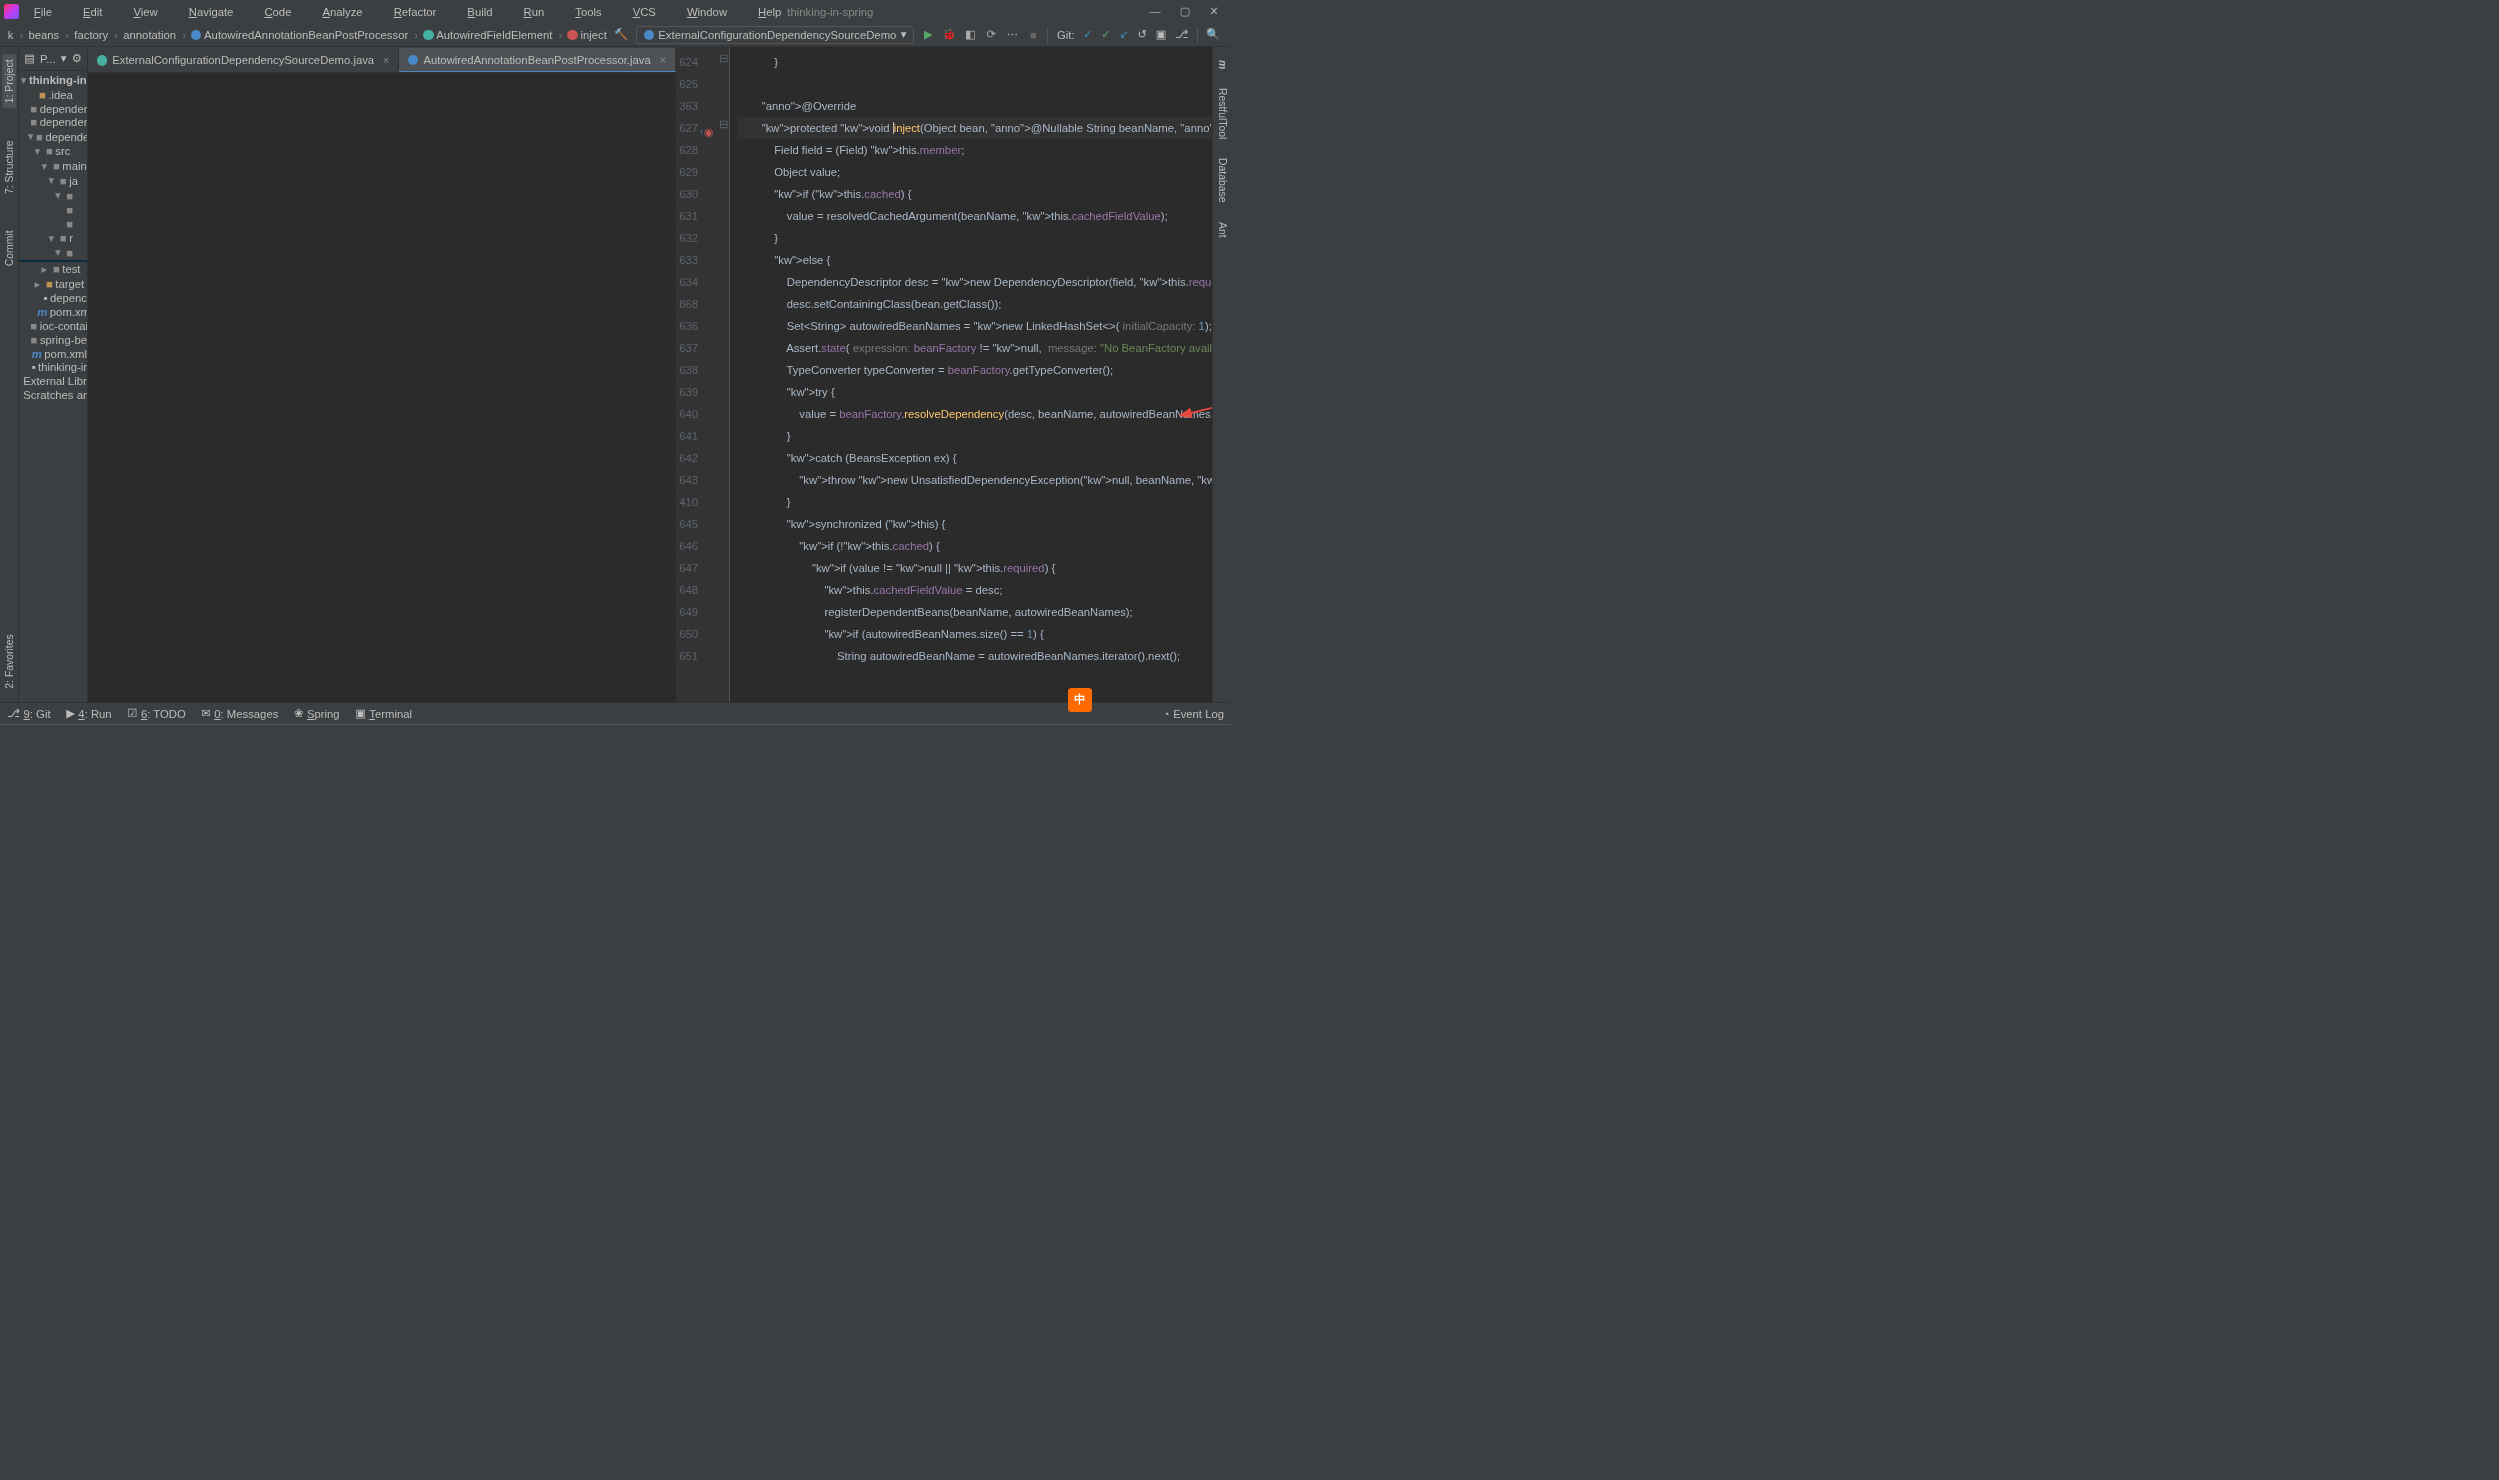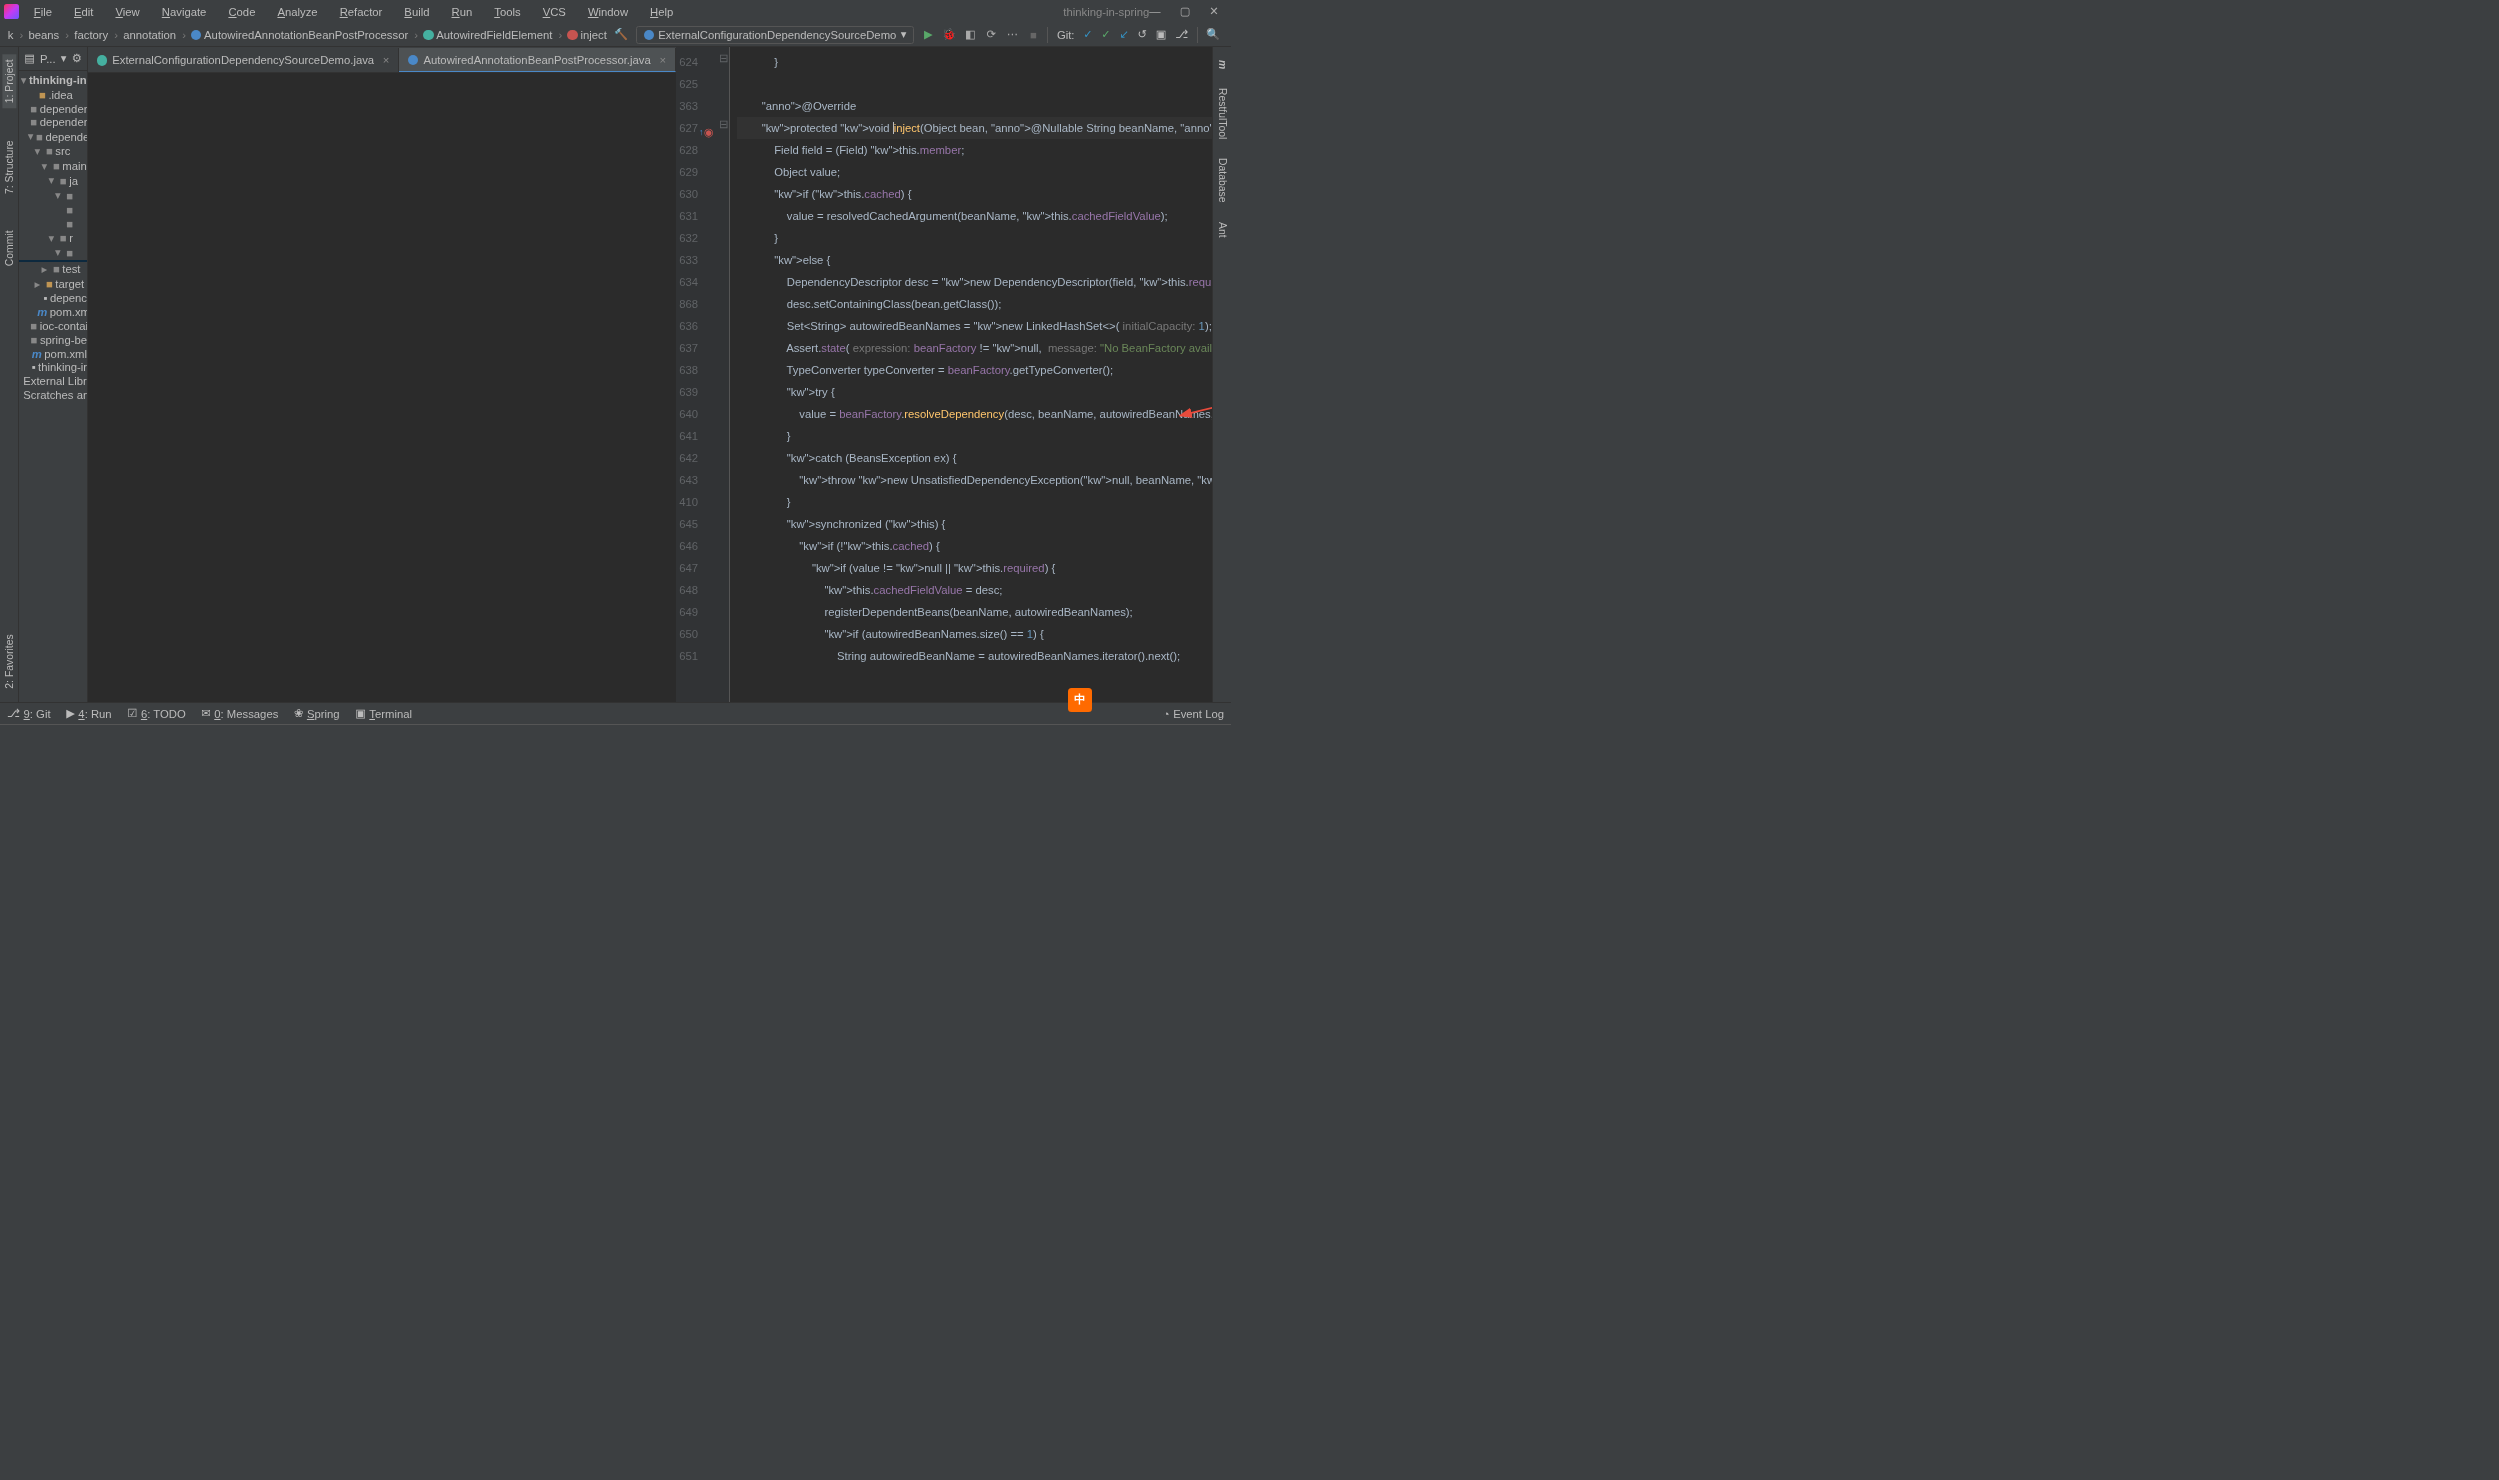--- a/index.html
+++ b/index.html
@@ -1,22 +1,22 @@
 <!DOCTYPE html>
 <html><head>
 <meta charset="utf-8">
 <style>
 *{margin:0;padding:0;box-sizing:border-box;font-family:"Segoe UI",Arial,sans-serif;font-size:11.3px;user-select:none}
 body{background:#3c3f41;color:#bbb;overflow:hidden;width:1231px;height:729px;position:relative}
 .titlebar{height:23.4px;background:#3c3f41;display:flex;align-items:center;padding:0 3.5px}
 .app-icon{width:15.6px;height:15.6px;background:linear-gradient(135deg,#fe315d,#c63af2,#6b57ff);border-radius:2.6px;margin-right:8.7px}
-.menu{display:flex;gap:10px}
+.menu{display:flex;gap:19px}
 .menu .item{padding:2.6px 6px;color:#bbb;cursor:pointer}
 .menu .ul{text-decoration:underline}
-.title-center{flex:1;text-align:right;color:#888}
+.title-center{flex:1;text-align:left;color:#888}
 .win-controls{display:flex;gap:19px;padding-right:8.7px;color:#aaa}
 .win-controls span{cursor:pointer}
 .navbar{height:24px;background:#3c3f41;border-bottom:0.9px solid #323232;display:flex;align-items:center;padding:0 5.2px;gap:1.7px}
 .crumb{color:#bbb;padding:0.9px 2.6px;display:flex;align-items:center;gap:2.6px}
 .crumb.sep::after{content:"›";color:#777;margin-left:3.5px}
 .icon-c{width:12px;height:12px;border-radius:50%;display:inline-block}
 .ic-blue{background:#4a88c7}
 .ic-cyan{background:#45b0a0}
 .ic-red{background:#c75450}
 .run-config{margin-left:auto;display:flex;align-items:center;gap:7px}

